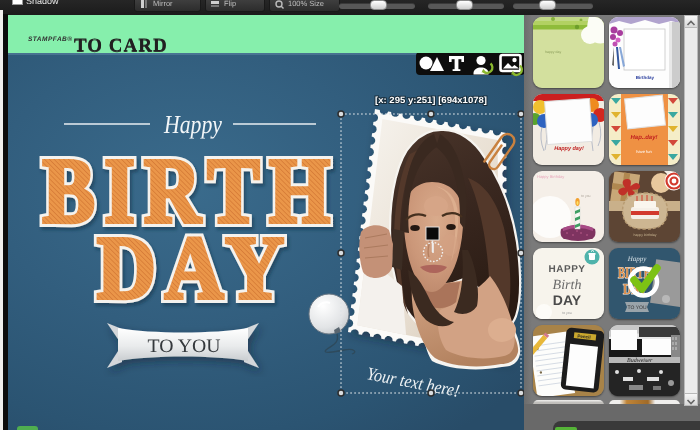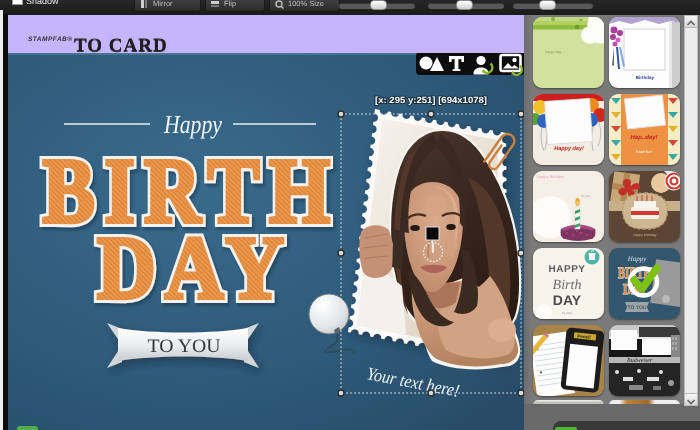--- a/index.html
+++ b/index.html
@@ -12,21 +12,21 @@
 #chk { left:12px; top:-6px; width:11px; height:11px; background:#fff; border:1px solid #999; }
 #chklbl { left:26px; top:-4px; color:#e8e8e8; font-size:9px; }
 .tbtn { top:-6px; height:18px; background:linear-gradient(#474747,#2c2c2c);
   border:1px solid #191919; border-radius:3px; color:#bdbdbd; font-size:7.5px;
   display:flex; align-items:flex-end; padding:0 6px 3px 18px; }
 .tbtn .ic { position:absolute; left:5px; bottom:3px; width:8px; height:8px; }
 .slider { top:3px; height:6px; background:#585858; border-radius:3px; border-top:1px solid #3a3a3a; }
 .knob { top:0px; height:10px; width:17px; background:linear-gradient(#fff,#cfcfcf); border-radius:4px; border:1px solid #8a8a8a; }
 
 
-#header { left:8px; top:15px; width:516px; height:38px; background:#c4b5fd; overflow:hidden; }
+#header { left:8px; top:15px; width:516px; height:38px; background:#86efac; overflow:hidden; }
 
 
 #wstrip { left:0; top:10px; width:3px; height:420px; background:#f0efed; }
 #bstrip { left:3px; top:14px; width:5px; height:416px; background:#0c0c0c; }
 
 
 #canvas { left:8px; top:53px; width:516px; height:377px;
   background:radial-gradient(ellipse 430px 310px at 35% 36%, #3a6b8c 0%, #325e7e 45%, #2b5472 80%, #284c68 100%); box-shadow: inset 0 2px 0 rgba(130,170,195,0.3); }
 
 

